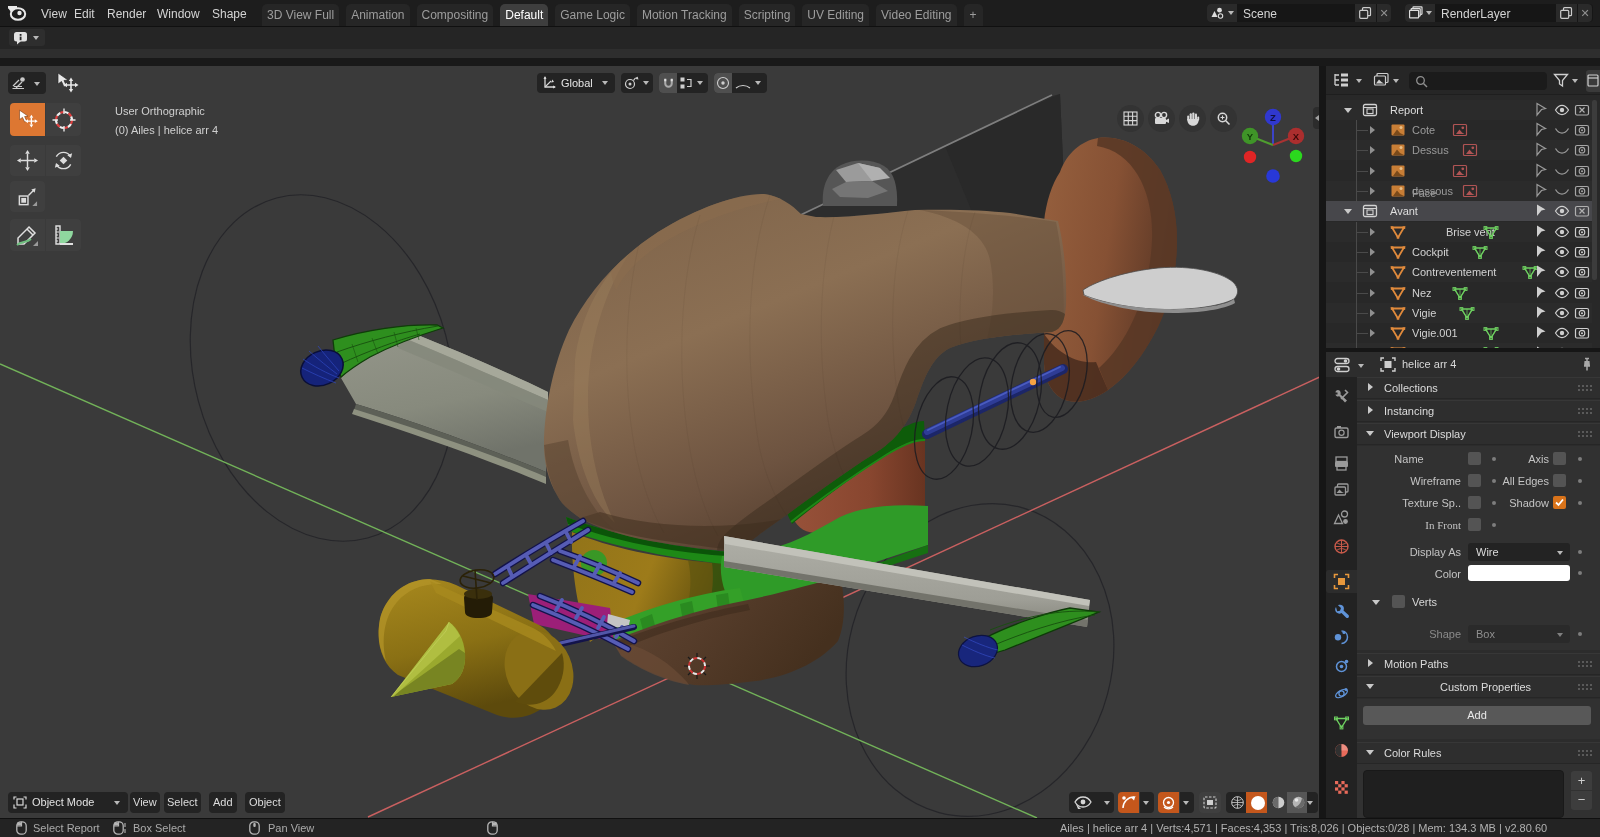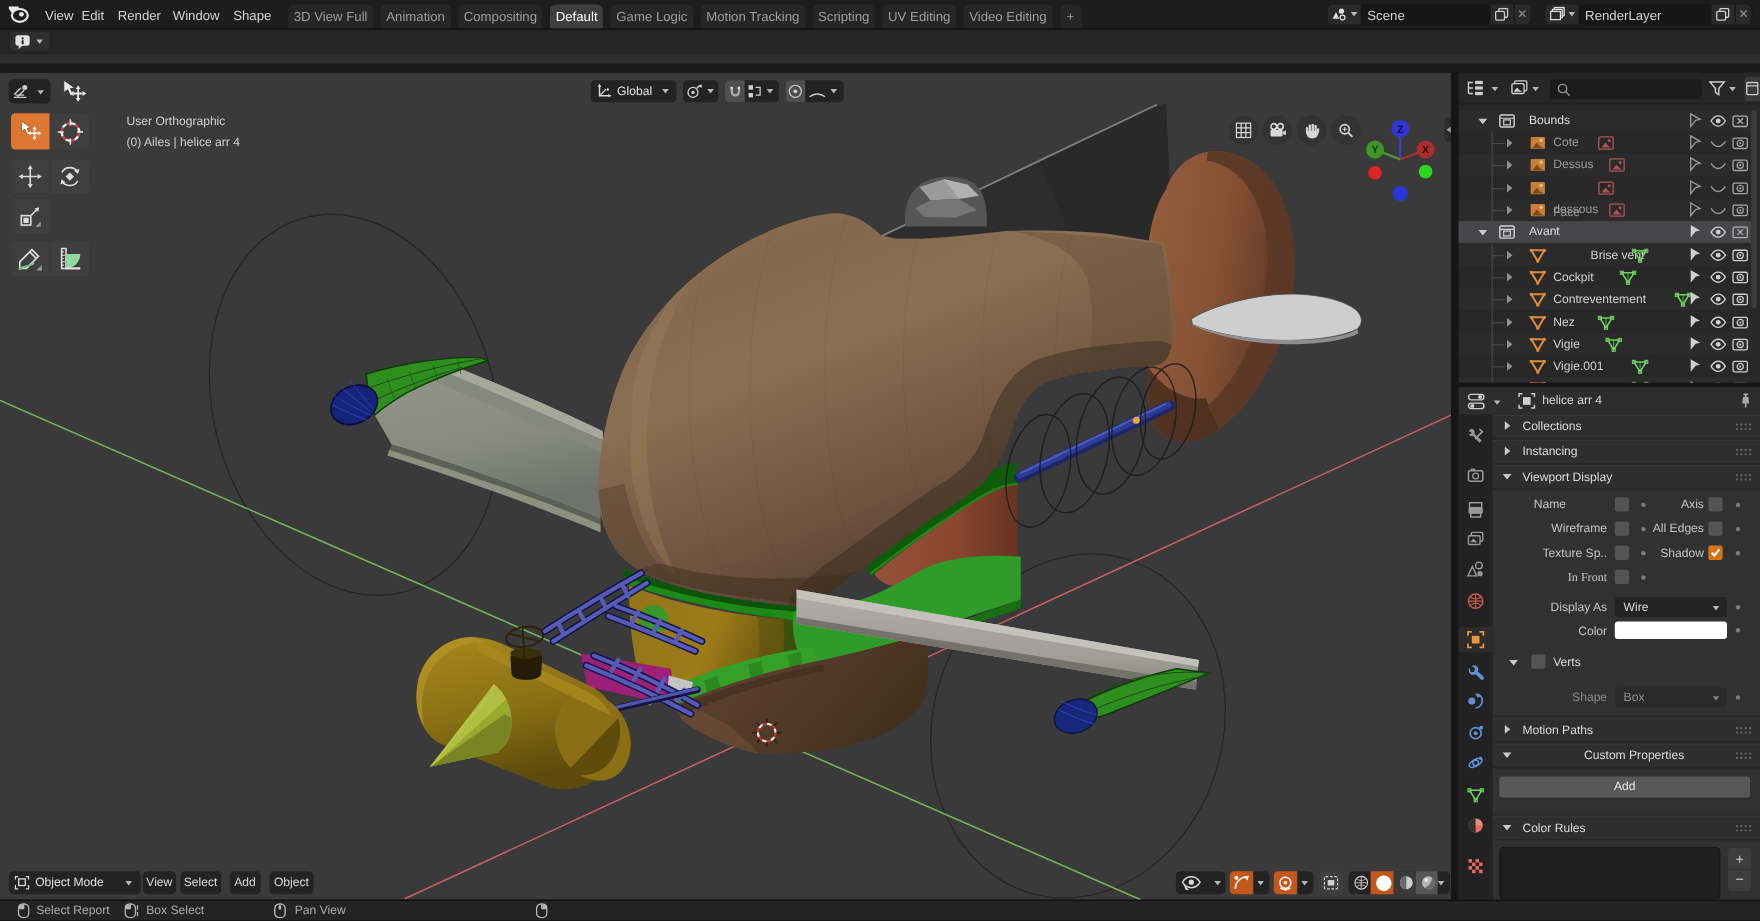--- a/index.html
+++ b/index.html
@@ -598,21 +598,21 @@
 <div class="abs" style="left:1356px;top:252px;width:12px;height:1px;background:#4a4a4a;"></div>
 <div class="abs" style="left:1356px;top:272px;width:12px;height:1px;background:#4a4a4a;"></div>
 <div class="abs" style="left:1356px;top:293px;width:12px;height:1px;background:#4a4a4a;"></div>
 <div class="abs" style="left:1356px;top:313px;width:12px;height:1px;background:#4a4a4a;"></div>
 <div class="abs" style="left:1356px;top:333px;width:12px;height:1px;background:#4a4a4a;"></div>
 <div class="abs" style="left:1356px;top:353px;width:12px;height:1px;background:#4a4a4a;"></div>
 <div class="abs" style="left:1344px;top:108px;width:0;height:0;border-left:4px solid transparent;border-right:4px solid transparent;border-top:5px solid #c9c9c9;"></div>
 <svg class="abs" style="left:1362px;top:102px;" width="16" height="16" viewBox="0 0 16 16">
       <use href="#i-col"></use>
     </svg>
-<div class="abs s11" style="left:1390px;top:104px;color:#dedede;">Bounds</div>
+<div class="abs s11" style="left:1390px;top:104px;color:#dedede;">Report</div>
 <svg class="abs" style="left:1533px;top:102px;" width="16" height="16" viewBox="0 0 16 16">
       <use href="#i-ptrg"></use>
     </svg>
 <svg class="abs" style="left:1554px;top:102px;" width="16" height="16" viewBox="0 0 16 16">
       <use href="#i-eye"></use>
     </svg>
 <svg class="abs" style="left:1574px;top:102px;" width="16" height="16" viewBox="0 0 16 16">
       <use href="#i-camx"></use>
     </svg>
 <div class="abs" style="left:1370px;top:126px;width:0;height:0;border-top:4px solid transparent;border-bottom:4px solid transparent;border-left:5px solid #909090;"></div>
@@ -1054,14 +1054,15 @@
 <svg class="abs" style="left:249px;top:821px;" width="11" height="14" viewBox="0 0 11 14">
 <rect x="0.8" y="0.8" width="9.4" height="12.4" rx="4" fill="none" stroke="#b5b5b5" stroke-width="1.3"></rect>
 <rect x="4.3" y="2" width="2.4" height="4" rx="1" fill="#b5b5b5"></rect>
 </svg>
 <div class="abs s11" style="left:268px;top:822px;color:#ababab;">Pan View</div>
 <svg class="abs" style="left:487px;top:821px;" width="11" height="14" viewBox="0 0 11 14">
 <rect x="0.8" y="0.8" width="9.4" height="12.4" rx="4" fill="none" stroke="#b5b5b5" stroke-width="1.3"></rect>
 <path d="M5.5,0.8 L5.5,5 L10,5" stroke="#b5b5b5" stroke-width="1.2" fill="none"></path>
 <path d="M6,1.5 L9.8,1.5 L9.8,4.5 L6,4.5 Z" fill="#b5b5b5"></path>
 </svg>
+<div class="abs s11" style="left:1060px;top:822px;color:#b2b2b2;">Ailes | helice arr 4 | Verts:4,571 | Faces:4,353 | Tris:8,026 | Objects:0/28 | Mem: 134.3 MB | v2.80.60</div>
 
 </div>
 
 </body></html>

